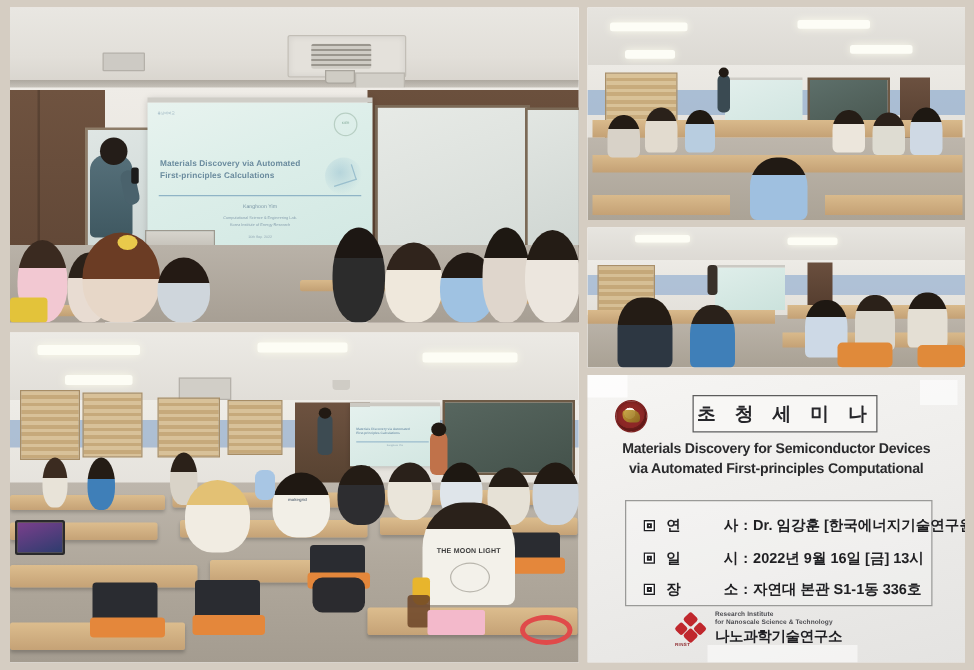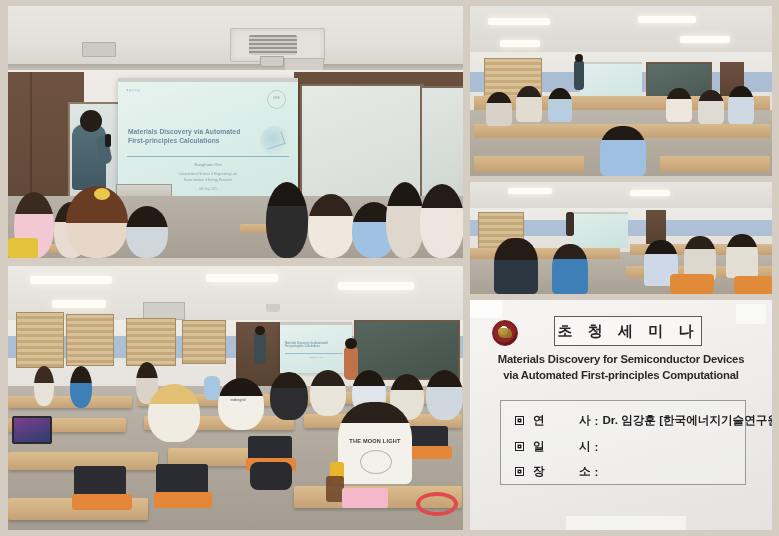--- a/index.html
+++ b/index.html
@@ -409,27 +409,43 @@
           <span class="k">연</span>
           <span>사</span>
           <span style="margin:0 4px;">:</span>
           <span>Dr. 임강훈 [한국에너지기술연구원]</span>
         </div>
         <div class="info-row r2">
           <span class="bullet"></span>
           <span class="k">일</span>
           <span>시</span>
           <span style="margin:0 4px;">:</span>
+          <span>2022년 9월 16일 [금] 13시</span>
         </div>
         <div class="info-row r3">
           <span class="bullet"></span>
           <span class="k">장</span>
           <span>소</span>
           <span style="margin:0 4px;">:</span>
+          <span>자연대 본관 S1-1동 336호</span>
         </div>
       </div>
 
+      <div class="rinst">
+        <div class="rinst-mark">
+          <i></i>
+            <i></i>
+            <i></i>
+            <i></i>
+          <b>RINST</b>
+        </div>
+        <div class="rinst-txt">
+          <div class="rinst-en">Research Institute</div>
+          <div class="rinst-en">for Nanoscale Science &amp; Technology</div>
+          <div class="rinst-ko">나노과학기술연구소</div>
+        </div>
+      </div>
 
       <div class="poster-bottomblur"></div>
     </div>
   </div>
 
 </div>
 
 </body></html>

